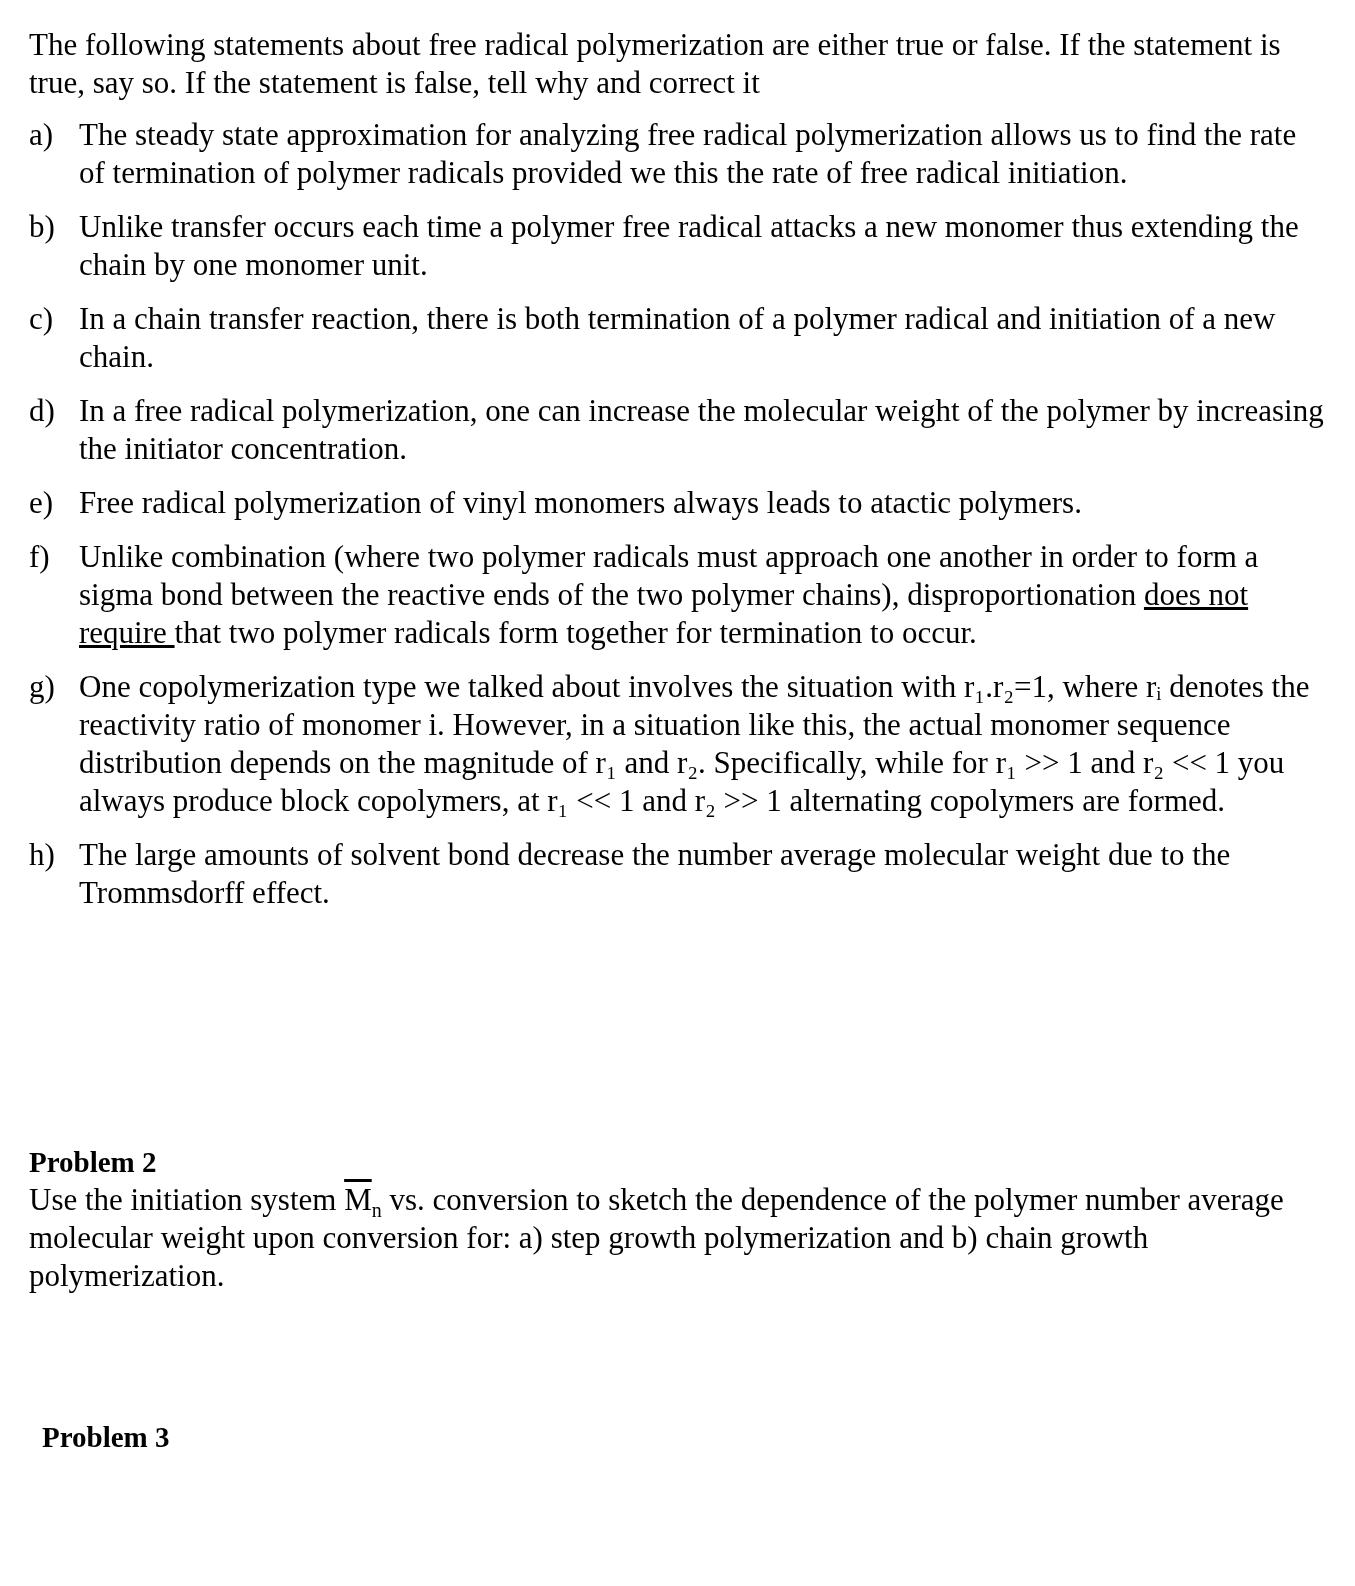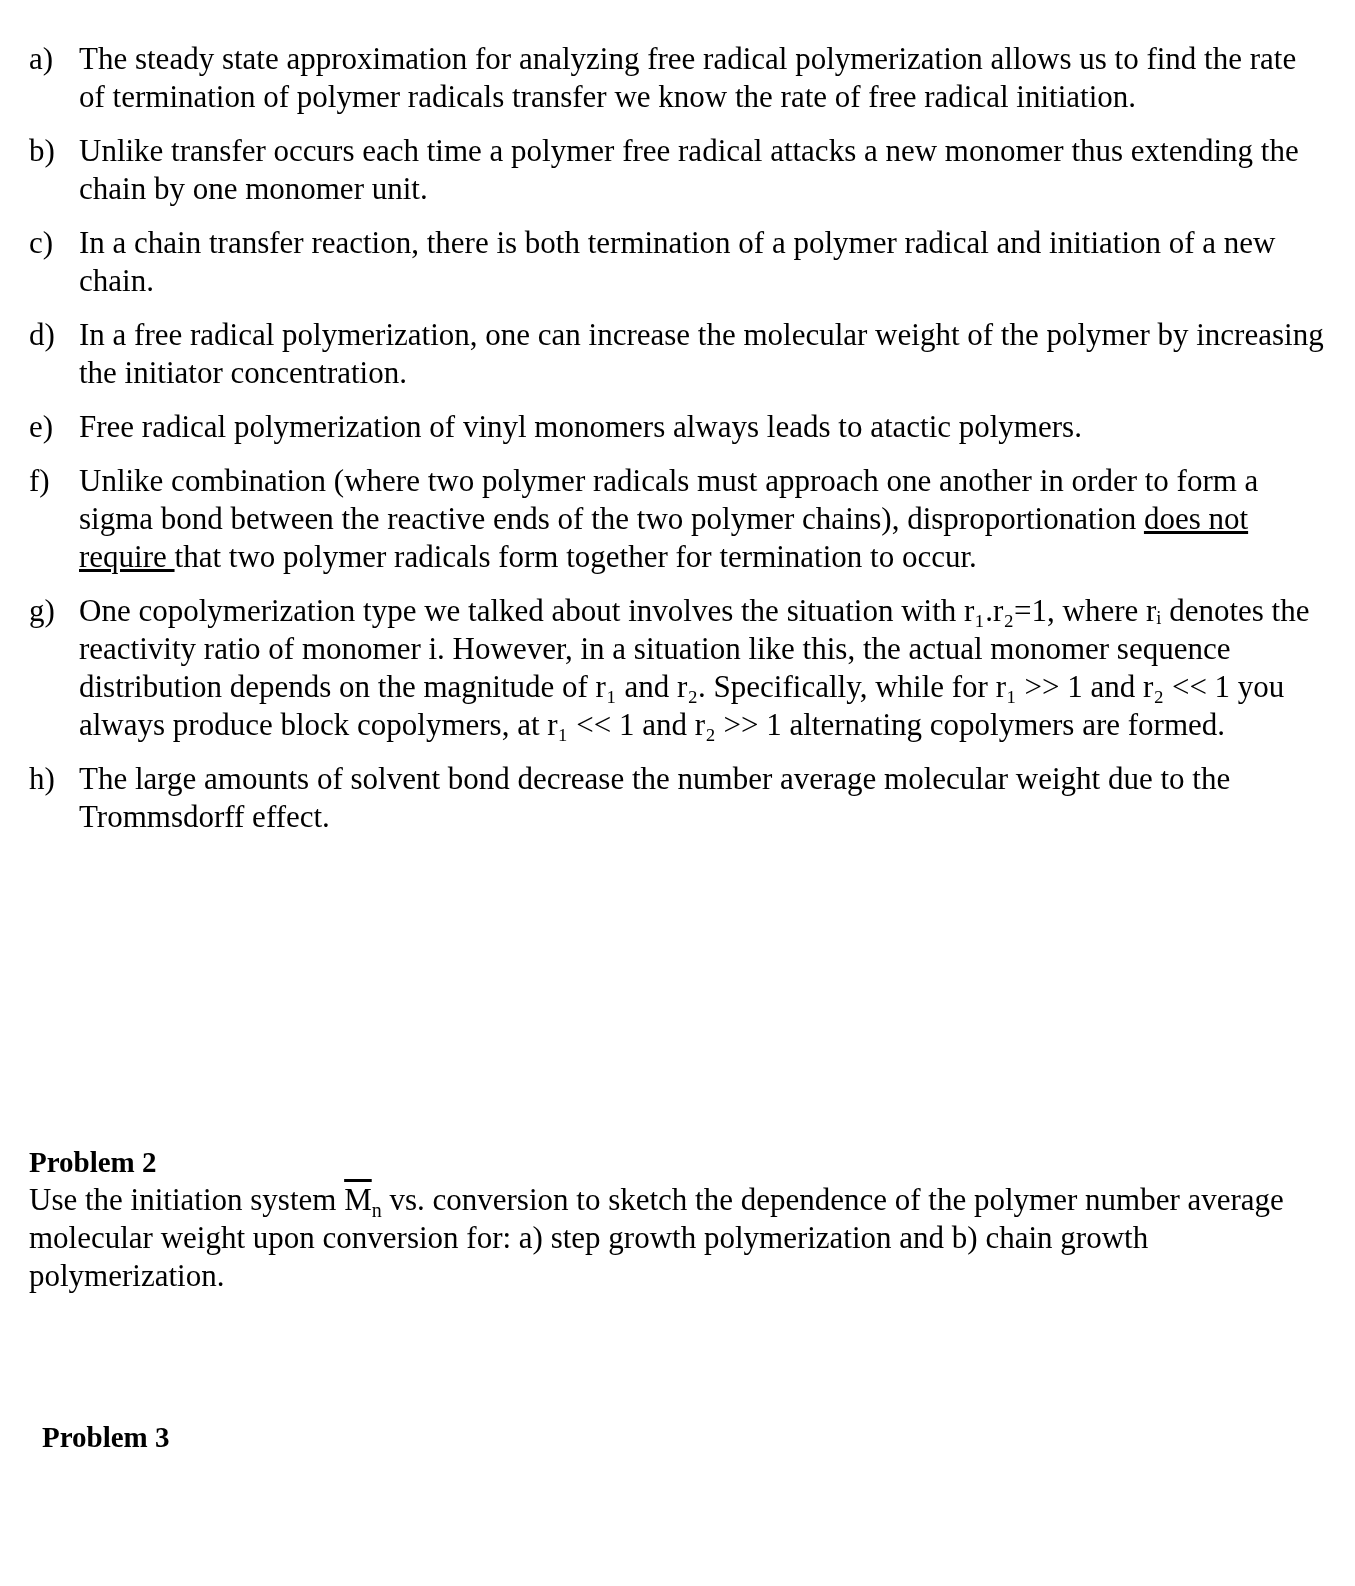--- a/index.html
+++ b/index.html
@@ -18,24 +18,25 @@
   .u { text-decoration: underline; }
   sub { font-size: 20px; line-height: 0; }
   .overbar { text-decoration: overline; }
   .p2 { position: absolute; left: 29px; top: 1143px; width: 1300px; }
   .p3 { position: absolute; left: 42px; top: 1418px; width: 1300px; }
 </style>
 </head>
 <body>
 
 <div class="page">
+  <p class="intro">The following statements about free radical polymerization are either true or false.  If the statement is true, say so.  If the statement is false, tell why and correct it</p>
   <div class="items">
     <div class="item">
       <span class="label">a)</span>
-      <span class="text">The steady state approximation for analyzing free radical polymerization allows us to find the rate of termination of polymer radicals transfer we know the rate of free radical initiation.</span>
+      <span class="text">The steady state approximation for analyzing free radical polymerization allows us to find the rate of termination of polymer radicals provided we this the rate of free radical initiation.</span>
     </div>
     <div class="item">
       <span class="label">b)</span>
       <span class="text">Unlike transfer occurs each time a polymer free radical attacks a new monomer thus extending the chain by one monomer unit.</span>
     </div>
     <div class="item">
       <span class="label">c)</span>
       <span class="text">In a chain transfer reaction, there is both termination of a polymer radical and initiation of a new chain.</span>
     </div>
     <div class="item">

